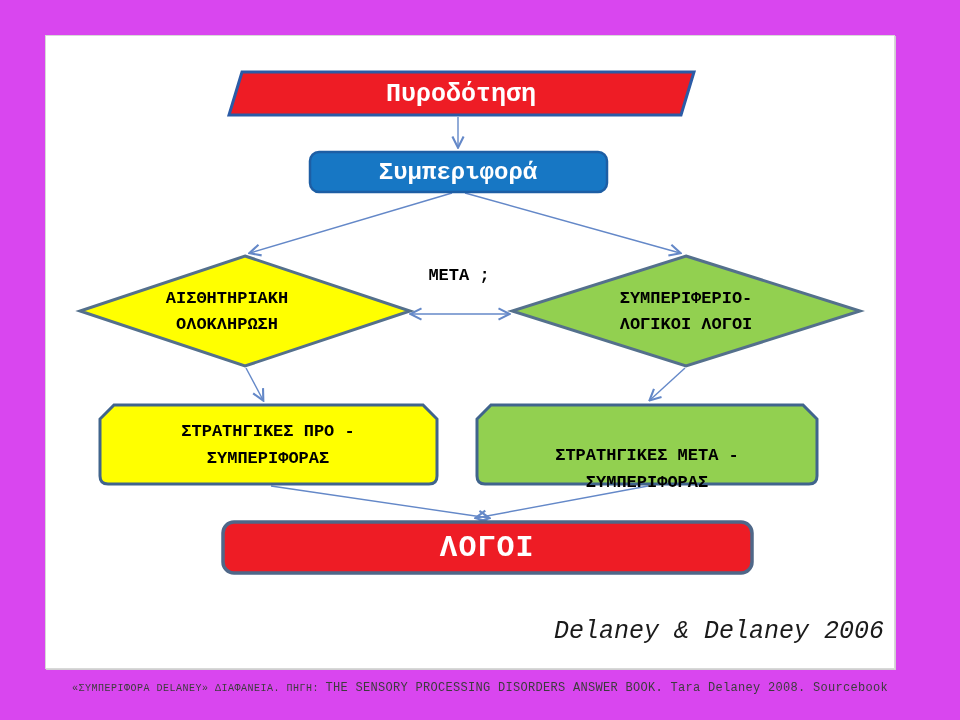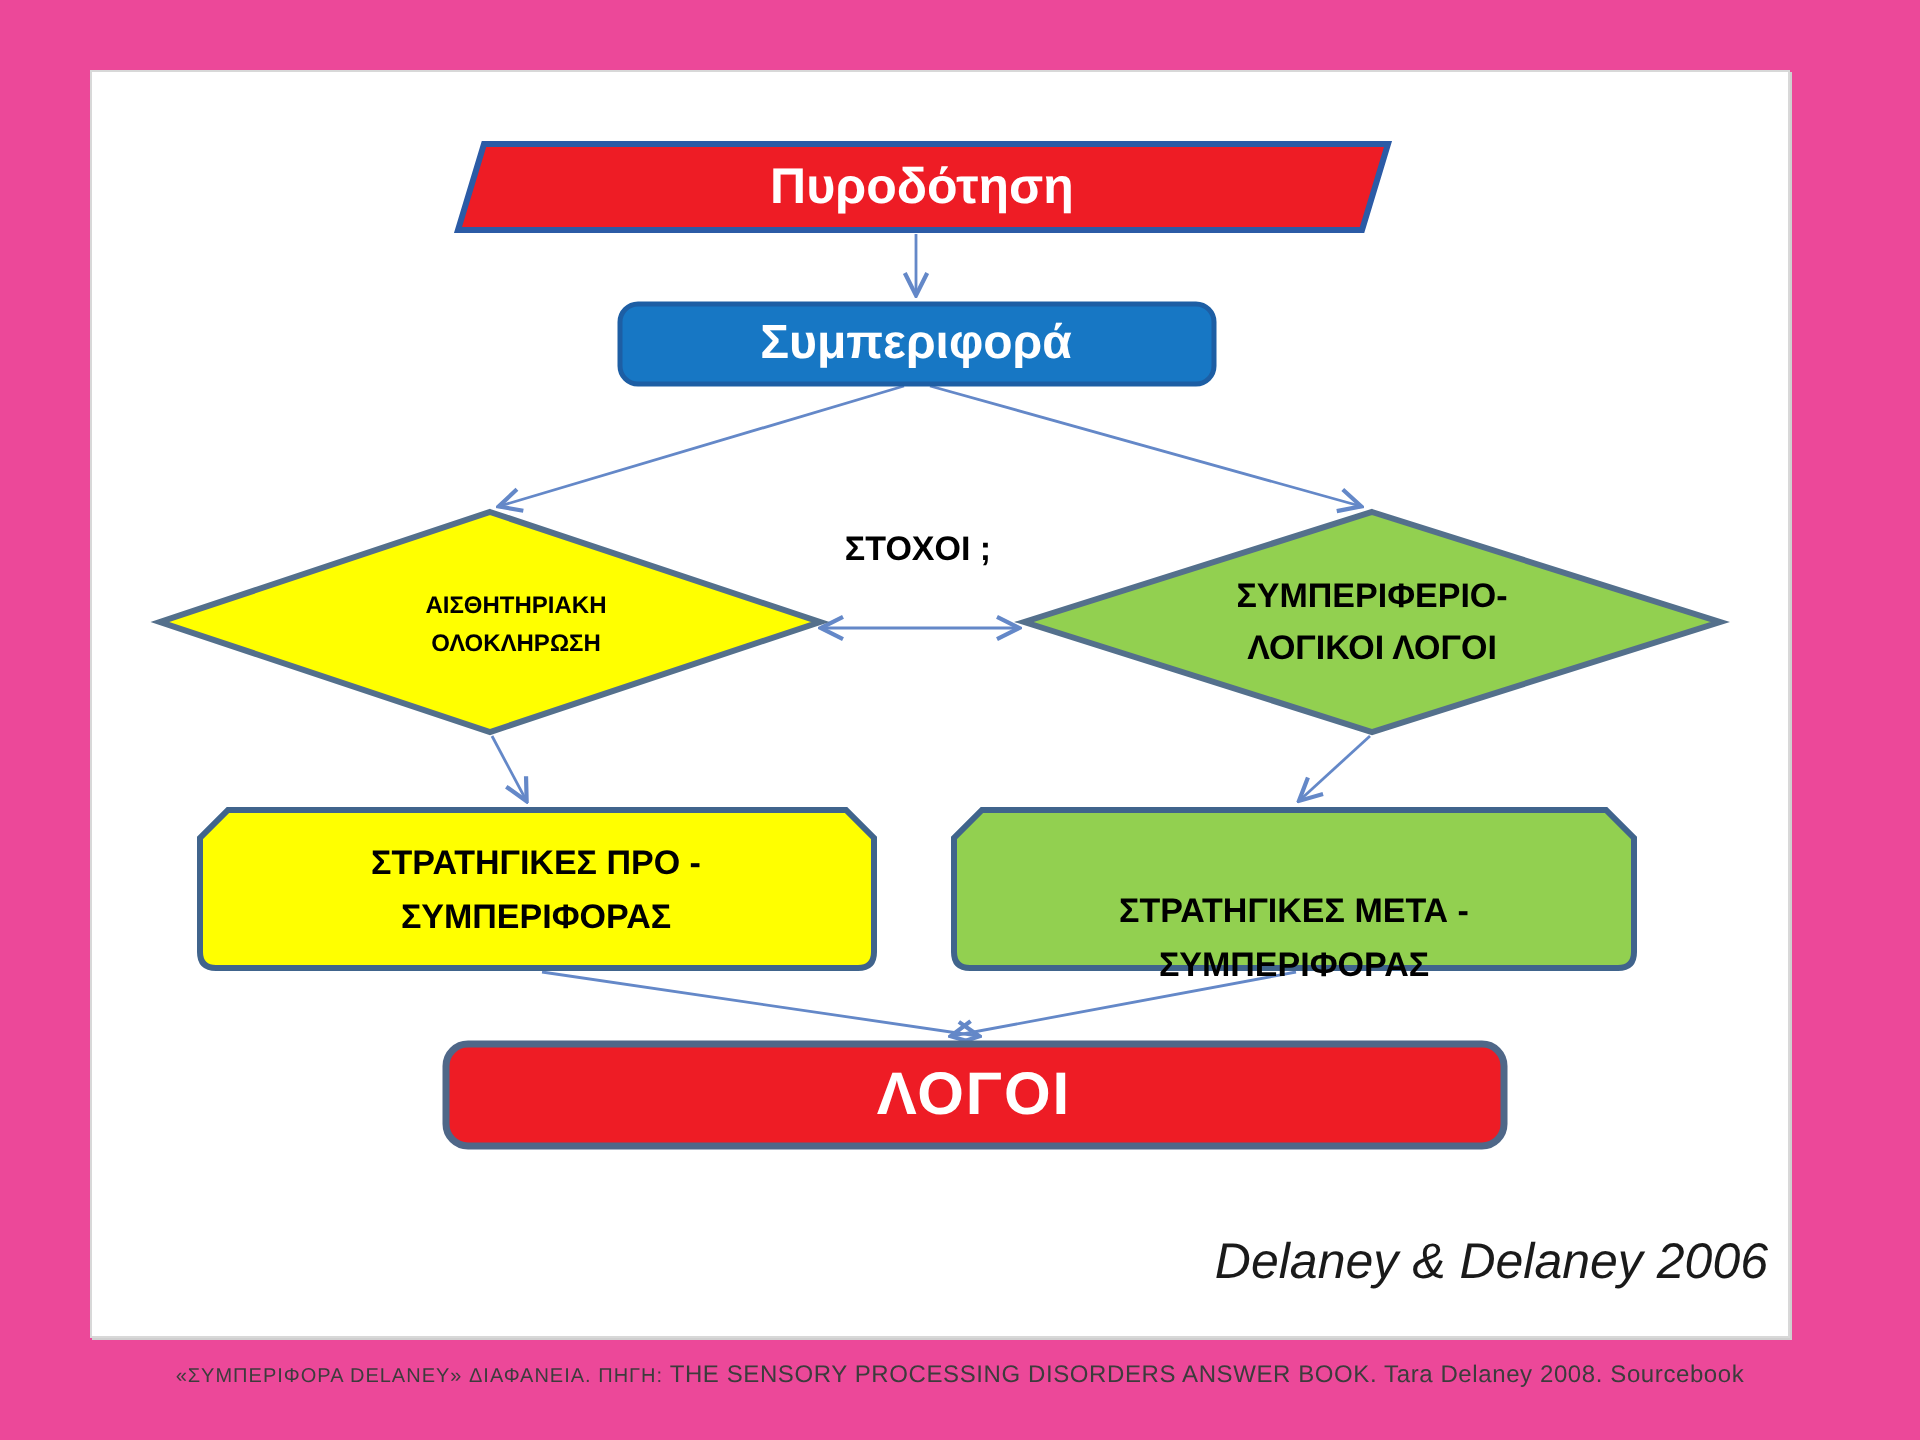--- a/index.html
+++ b/index.html
@@ -1,33 +1,33 @@
 <!DOCTYPE html>
 <html><head>
 <meta charset="utf-8">
 <style>
   html,body{margin:0;padding:0;background:#ffffff;}
   .page{
-    position:relative;width:960px;height:720px;background:#ec4899;overflow:hidden;
-    font-family:Liberation Sans, sans-serif;
+    position:relative;width:960px;height:720px;background:#d946ef;overflow:hidden;
+    font-family:Liberation Mono, monospace;
   }
   .frame{
     position:absolute;left:45px;top:35px;width:848px;height:632px;
     border:1px solid #d8d8d8;box-shadow:1px 1px 0 #cfcfcf;background:#ffffff;
   }
   svg.diagram{position:absolute;left:0;top:0;width:960px;height:720px;}
   .lbl{
     position:absolute;transform:translate(-50%,-50%);
     text-align:center;white-space:nowrap;font-weight:bold;color:#000;
   }
   .lbl .ln{display:block;}
   .lbl-trigger{left:461px;top:94px;font-size:25px;color:#ffffff;}
   .lbl-behavior{left:458px;top:172px;font-size:24px;color:#ffffff;}
   .lbl-why{left:459px;top:275px;font-size:17px;}
-  .lbl-sensory{left:258px;top:312px;font-size:12px;line-height:1.55;}
+  .lbl-sensory{left:227px;top:312px;font-size:17px;line-height:1.55;}
   .lbl-breasons{left:686px;top:312px;font-size:17px;line-height:1.55;}
   .lbl-pre{left:268px;top:445px;font-size:17px;line-height:1.6;}
   .lbl-post{left:647px;top:469px;font-size:17px;line-height:1.6;}
   .lbl-goals{left:487px;top:548px;font-size:30px;color:#ffffff;letter-spacing:1px;}
   .attribution{
     position:absolute;right:76px;top:617px;font-size:25px;font-style:italic;
     color:#1a1a1a;white-space:nowrap;
   }
   .caption{
     position:absolute;left:0;top:678px;width:960px;text-align:center;
@@ -73,21 +73,21 @@
 
     <path d="M491,405 L803,405 L817,419 L817,476 Q817,484 809,484 L485,484 Q477,484 477,476 L477,419 Z" stroke-width="3" fill="#92D050" stroke="#40648C"></path>
 
     <rect x="223" y="522" width="529" height="51" rx="11" stroke-width="3.5" fill="#EE1C25" stroke="#4F6788"></rect>
   </svg>
 
   <div class="lbl lbl-trigger">Πυροδότηση</div>
 
   <div class="lbl lbl-behavior">Συμπεριφορά</div>
 
-  <div class="lbl lbl-why">ΣΤΟΧΟΙ ;</div>
+  <div class="lbl lbl-why">ΜΕΤΑ ;</div>
 
   <div class="lbl lbl-sensory">
     <span class="ln">ΑΙΣΘΗΤΗΡΙΑΚΗ</span>
     <span class="ln">ΟΛΟΚΛΗΡΩΣΗ</span>
   </div>
 
   <div class="lbl lbl-breasons">
     <span class="ln">ΣΥΜΠΕΡΙΦΕΡΙΟ-</span>
     <span class="ln">ΛΟΓΙΚΟΙ ΛΟΓΟΙ</span>
   </div>

